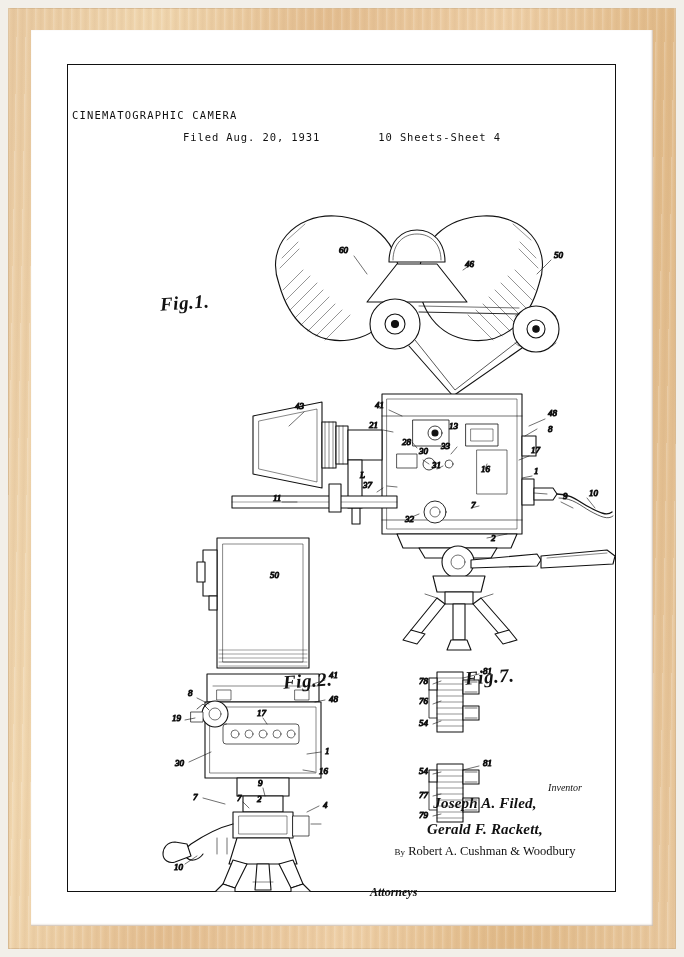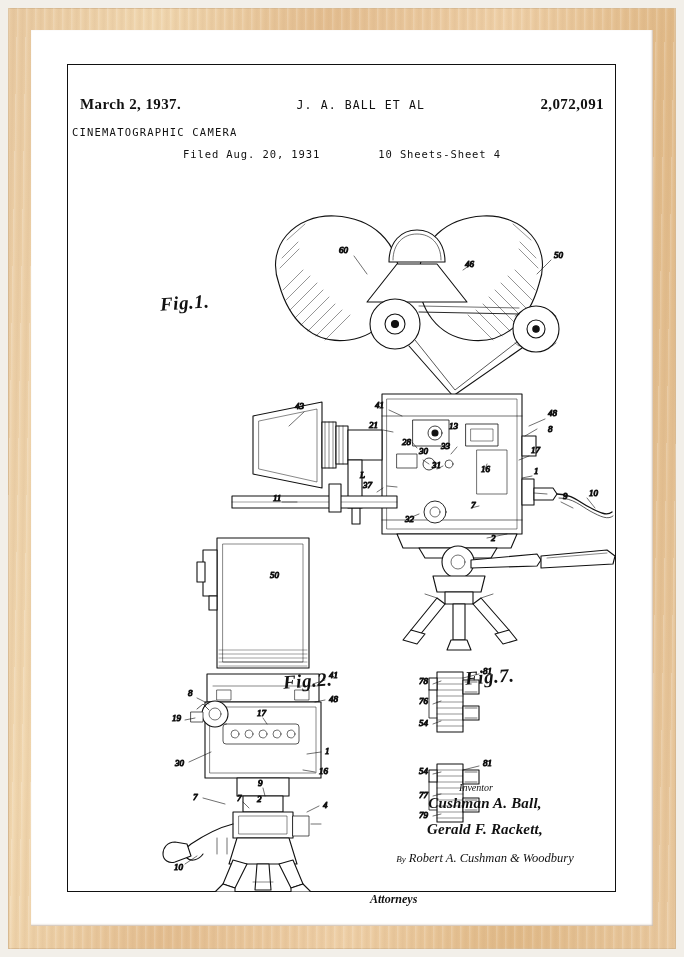--- a/index.html
+++ b/index.html
@@ -133,44 +133,43 @@
     position: absolute;
     left: 330px; top: 742px;
     width: 230px;
     text-align: center;
     color: #111;
   }
   .sig-inventor-label {
     font-family: "Liberation Serif", serif;
     font-style: italic;
     font-size: 10px;
-    text-align: center;
+    text-align: right;
     padding-right: 18px;
   }
   .sig-name {
     font-family: "Liberation Serif", serif;
     font-style: italic;
     font-weight: bold;
     font-size: 15px;
     letter-spacing: 0.2px;
     margin-top: 2px;
   }
   .sig-name2 {
     font-family: "Liberation Serif", serif;
     font-style: italic;
     font-weight: bold;
     font-size: 15px;
     letter-spacing: 0.2px;
     margin-top: 9px;
   }
   .sig-by {
     font-family: "Liberation Serif", serif;
-    font-style: italic;
     font-size: 12.5px;
-    margin-top: 13px;
+    margin-top: 6px;
     white-space: nowrap;
   }
   .sig-by .by { font-size: 9px; }
   .sig-atty {
     font-family: "Liberation Serif", serif;
     font-style: italic;
     font-size: 12px;
     margin-top: 26px;
     text-align: left;
     padding-right: 10px;
@@ -188,25 +187,20 @@
 <body>
 
 <div class="frame-outer">
   <div class="frame-wood"></div>
   <div class="frame-bevel"></div>
 
   <div class="poster">
     <div class="poster-border"></div>
 
     <div class="header">
-      <div class="hdr-row1">
-        <div class="hdr-date">March 2, 1937.</div>
-        <div class="hdr-inventors">J. A. BALL ET AL</div>
-        <div class="hdr-patno">2,072,091</div>
-      </div>
       <div class="hdr-title">CINEMATOGRAPHIC CAMERA</div>
       <div class="hdr-row3">
         <div class="hdr-filed">Filed Aug. 20, 1931</div>
         <div class="hdr-sheets">10 Sheets-Sheet 4</div>
       </div>
     </div>
 
     <div class="canvas">
       <svg class="draw" width="549" height="828" viewBox="0 0 549 828">
         <g fill="none" stroke="#111" stroke-width="1.1" stroke-linejoin="round" stroke-linecap="round">
@@ -477,21 +471,21 @@
         </g>
       </svg>
     </div>
 
     <div class="figlabel fig1">Fig.1.</div>
     <div class="figlabel fig2">Fig.2.</div>
     <div class="figlabel fig7">Fig.7.</div>
 
     <div class="sigblock">
       <div class="sig-inventor-label">Inventor</div>
-      <div class="sig-name">Cushman A. Ball,</div>
+      <div class="sig-name">Joseph A. Filed,</div>
       <div class="sig-name2">Gerald F. Rackett,</div>
       <div class="sig-by">
         <span class="by">By</span>
         <span>Robert A. Cushman &amp; Woodbury</span>
       </div>
       <div class="sig-atty">Attorneys</div>
     </div>
 
   </div>
 </div>

